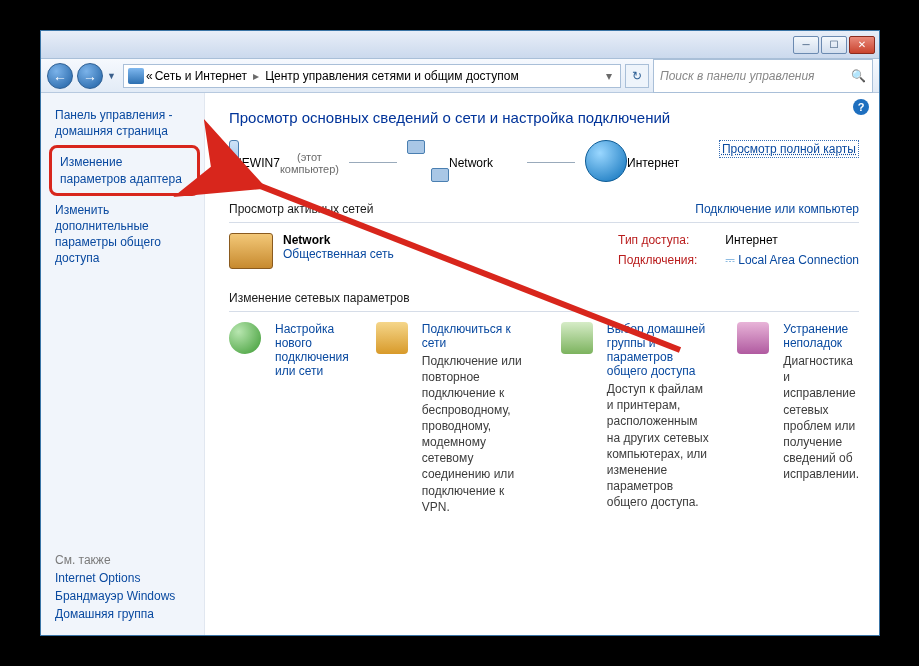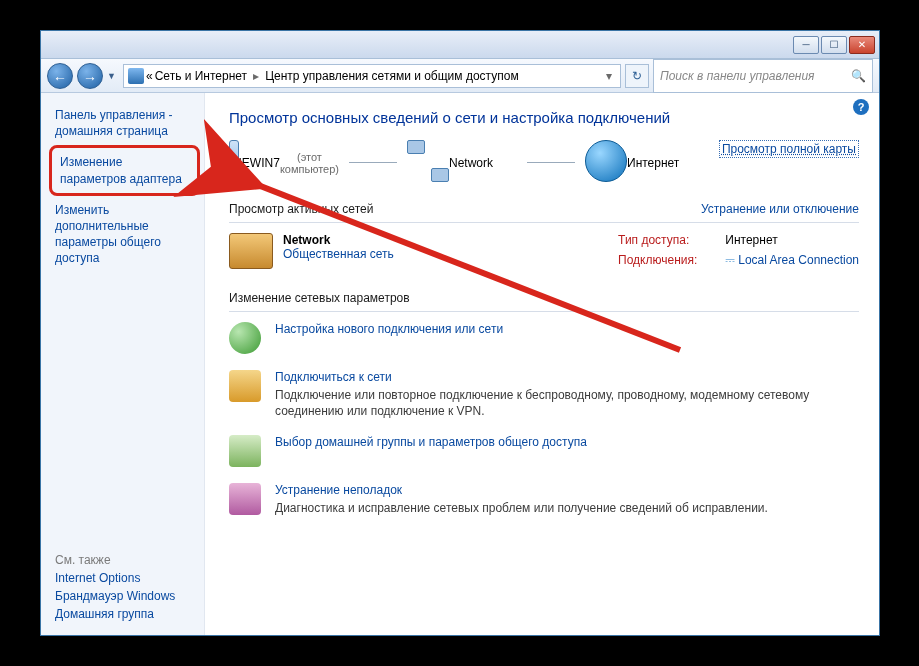--- a/index.html
+++ b/index.html
@@ -107,21 +107,21 @@
   .hr { height:1px; background:#d6dde8; margin:4px 0 10px;}
   .activenet { display:flex; gap:18px; }
   .activenet .left { display:flex; gap:10px; }
   .bench-icon { width:44px; height:36px;}
   .activenet .name { font-weight:bold; color:#000;}
   .activenet .type { color:#0a4aa0; cursor:pointer;}
   .activenet .right { margin-left:auto; display:grid; grid-template-columns:auto auto; column-gap:28px; row-gap:4px;}
   .activenet .right .lbl { color:#b91c1c;}
   .activenet .right .link { color:#0a4aa0; cursor:pointer;}
   .connect-toggle { float:right; color:#0a4aa0; cursor:pointer;}
-  .settings-list { display:flex; flex-direction:column; gap:16px; margin-top:6px;}
+  .settings-list { display:flex; flex-direction:row; gap:27px; margin-top:6px;}
   .setting { display:flex; gap:14px; }
   .setting .sicon { width:32px; height:32px; flex:0 0 32px;}
   .setting .title { color:#0a4aa0; cursor:pointer; margin-bottom:3px; display:block;}
   .setting .desc { color:#3c3c3c; line-height:1.35;}
   
   .ic-monitor { background: linear-gradient(#cfe3f7,#7cb1e4); border:1px solid #4a7fb1; border-radius:3px; position:relative;}
   .ic-monitor::after{content:""; position:absolute; left:35%; bottom:-7px; width:30%; height:6px; background:#6a8da9; border-radius:0 0 3px 3px;}
   .ic-network { position:relative;}
   .ic-network::before,.ic-network::after{content:""; position:absolute; width:16px; height:12px; background:#a9c7e6; border:1px solid #4a7fb1; border-radius:2px;}
   .ic-network::before{left:0; top:0;}
@@ -200,21 +200,21 @@
         <div class="dash"></div>
         <div class="node">
           <div class="icon ic-globe"></div>
           <span>Интернет</span>
         </div>
         <span class="fullmap">Просмотр полной карты</span>
       </div>
 
       <div class="section-title">
         <span>Просмотр активных сетей</span>
-        <span class="connect-toggle">Устранение или отключение</span>
+        <span class="connect-toggle">Подключение или компьютер</span>
       </div>
       <div class="hr"></div>
 
       <div class="activenet">
         <div class="left">
           <div class="bench-icon ic-bench"></div>
           <div>
             <div class="name">Network</div>
             <div class="type">Общественная сеть</div>
           </div>
@@ -244,20 +244,21 @@
           <div class="sicon ic-conn"></div>
           <div>
             <span class="title">Подключиться к сети</span>
             <div class="desc">Подключение или повторное подключение к беспроводному, проводному, модемному сетевому соединению или подключение к VPN.</div>
           </div>
         </div>
         <div class="setting">
           <div class="sicon ic-home"></div>
           <div>
             <span class="title">Выбор домашней группы и параметров общего доступа</span>
+            <div class="desc">Доступ к файлам и принтерам, расположенным на других сетевых компьютерах, или изменение параметров общего доступа.</div>
           </div>
         </div>
         <div class="setting">
           <div class="sicon ic-trouble"></div>
           <div>
             <span class="title">Устранение неполадок</span>
             <div class="desc">Диагностика и исправление сетевых проблем или получение сведений об исправлении.</div>
           </div>
         </div>
       </div>

